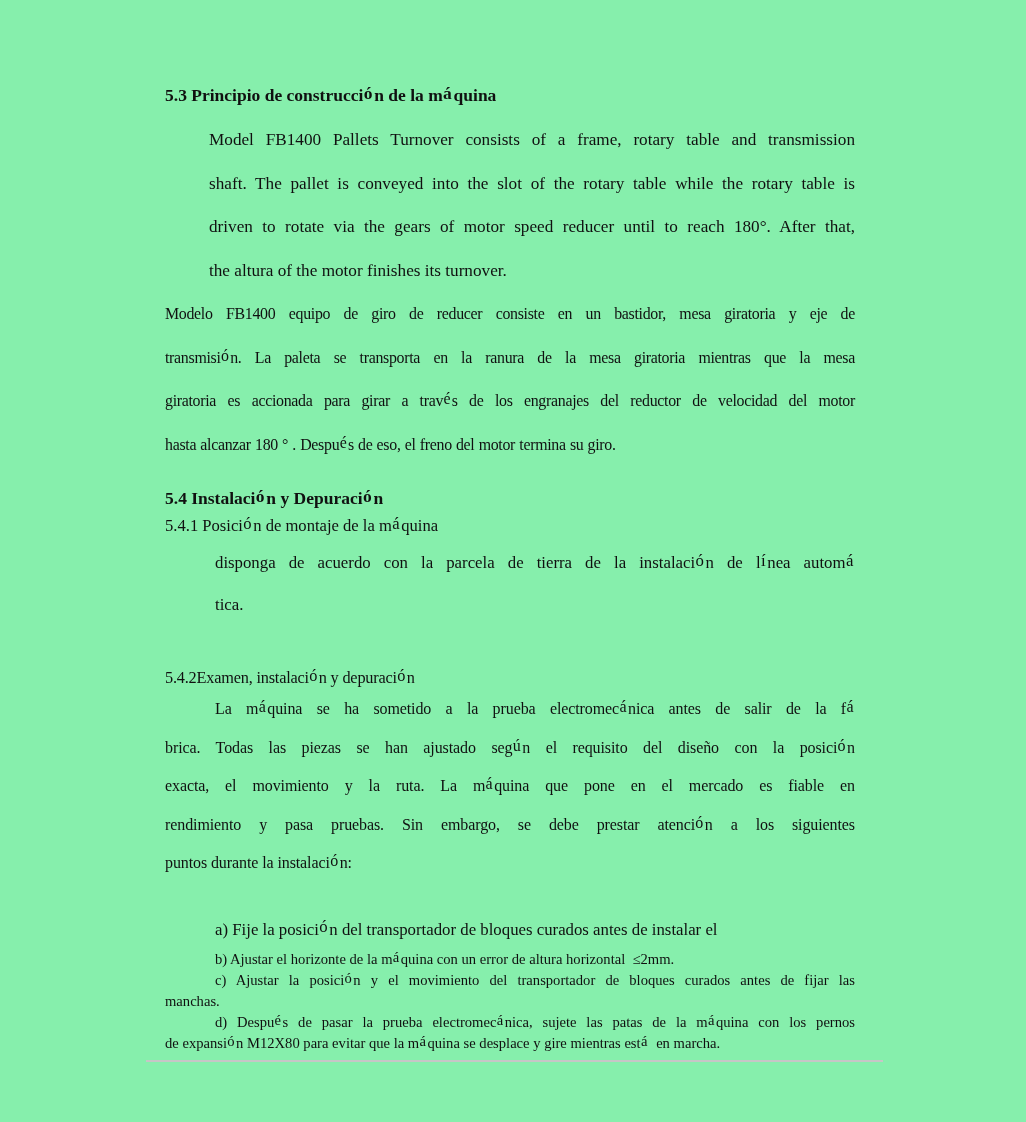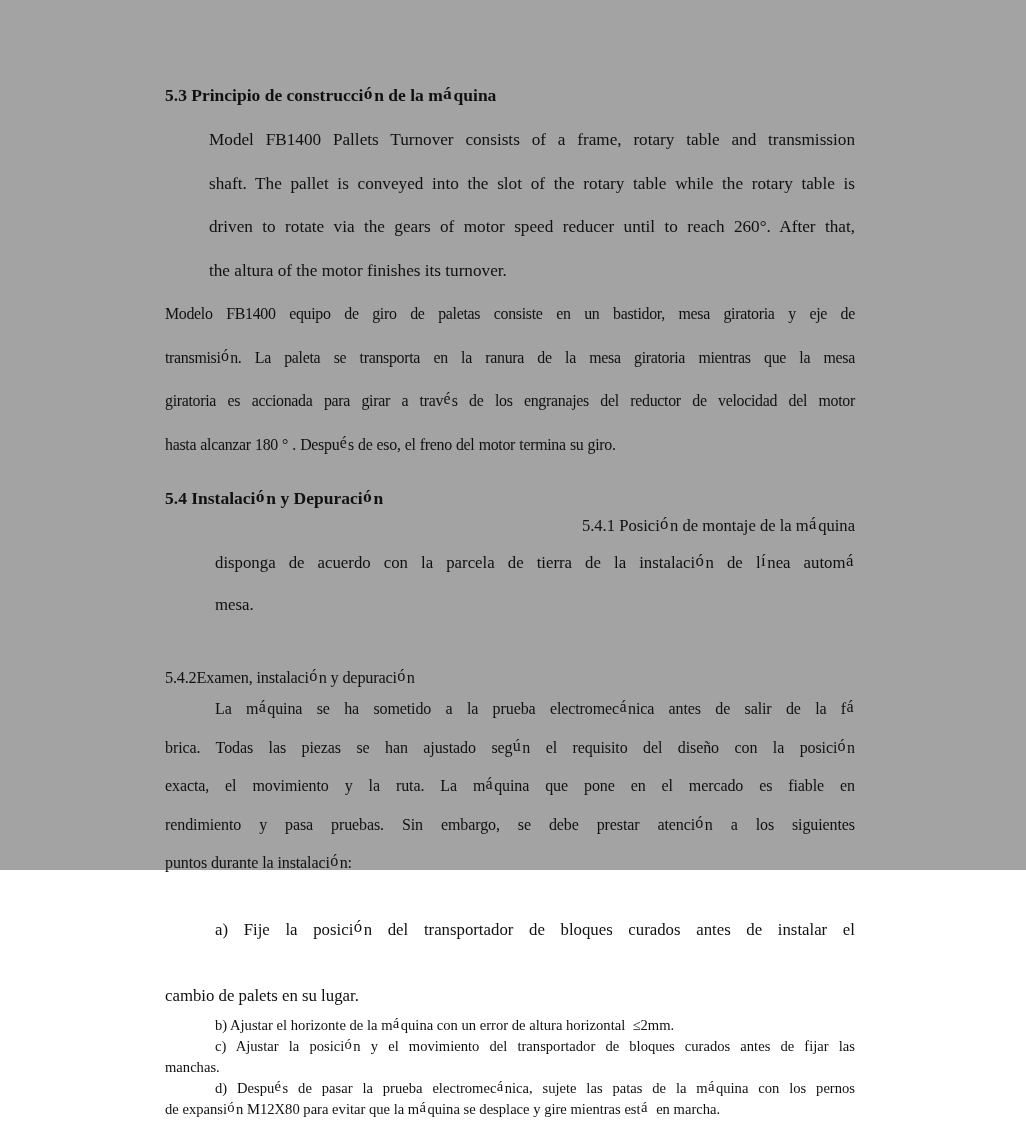--- a/index.html
+++ b/index.html
@@ -4,27 +4,27 @@
 <style>
   * { box-sizing: border-box; }
   html, body { margin: 0; padding: 0; }
   body {
     width: 1026px; height: 1122px;
     background: #ffffff;
     font-family: "Liberation Serif", "DejaVu Serif", serif;
     color: var(--text, #101010);
     overflow: hidden;
   }
-  .page { position: relative; width: 1026px; height: 870px; background: #a3a3a3; }
+  .page { position: relative; width: 1026px; height: 1122px; background: #86efac; }
   .content { margin-left: 165px; width: 690px; padding-top: 84px; }
 
   .h { margin: 0; }
   .h53 { font-weight: 700; font-size: 17.5px; line-height: 22px; }
   .h54 { margin-top: 20px; font-weight: 700; font-size: 17.5px; line-height: 24px; }
-  .h541 { margin-top: 4px; font-weight: 400; font-size: 16.6px; line-height: 24px; text-align: right; }
+  .h541 { margin-top: 4px; font-weight: 400; font-size: 16.6px; line-height: 24px; }
   .h542 { font-weight: 400; font-size: 16.3px; line-height: 24px; letter-spacing: -0.2px; margin-top: 40px; }
 
   .para { margin: 0; }
   .para .line { text-align: justify; text-align-last: justify; white-space: pre-wrap; }
   .para .line:last-child { text-align-last: left; }
 
   .en { margin-top: 12px; font-size: 17.2px; margin-left: 44px; }
   .en .line { line-height: 43.5px; }
 
   .es { font-size: 15.9px; letter-spacing: -0.3px; word-spacing: 0.5px; }
@@ -59,53 +59,52 @@
 <body>
 
 <div class="page">
   <div class="content">
 
     <h2 class="h h53 acc">5.3 Principio de construcci<span class="fw">ó</span>n de la m<span class="fw">á</span>quina</h2>
 
     <div class="para en">
         <div class="line acc">Model FB1400 Pallets Turnover consists of a frame, rotary table and transmission</div>
         <div class="line acc">shaft. The pallet is conveyed into the slot of the rotary table while the rotary table is</div>
-        <div class="line acc">driven to rotate via the gears of motor speed reducer until to reach 260°. After that,</div>
+        <div class="line acc">driven to rotate via the gears of motor speed reducer until to reach 180°. After that,</div>
         <div class="line acc">the altura of the motor finishes its turnover.</div>
       </div>
 
     <div class="para es">
-        <div class="line acc">Modelo FB1400 equipo de giro de paletas consiste en un bastidor, mesa giratoria y eje de</div>
+        <div class="line acc">Modelo FB1400 equipo de giro de reducer consiste en un bastidor, mesa giratoria y eje de</div>
         <div class="line acc">transmisi<span class="fw">ó</span>n. La paleta se transporta en la ranura de la mesa giratoria mientras que la mesa</div>
         <div class="line acc">giratoria es accionada para girar a trav<span class="fw">é</span>s de los engranajes del reductor de velocidad del motor</div>
         <div class="line acc">hasta alcanzar 180 ° . Despu<span class="fw">é</span>s de eso, el freno del motor termina su giro.</div>
       </div>
 
     <h2 class="h h54 acc">5.4 Instalaci<span class="fw">ó</span>n y Depuraci<span class="fw">ó</span>n</h2>
 
     <div class="h h541 acc">5.4.1 Posici<span class="fw">ó</span>n de montaje de la m<span class="fw">á</span>quina</div>
 
     <div class="para s541 indent-all">
         <div class="line acc">disponga de acuerdo con la parcela de tierra de la instalaci<span class="fw">ó</span>n de l<span class="fw">í</span>nea autom<span class="fw">á</span></div>
-        <div class="line acc">mesa.</div>
+        <div class="line acc">tica.</div>
       </div>
 
     <div class="h h542 acc">5.4.2Examen, instalaci<span class="fw">ó</span>n y depuraci<span class="fw">ó</span>n</div>
 
     <div class="para s542 indent-first">
         <div class="line acc">La m<span class="fw">á</span>quina se ha sometido a la prueba electromec<span class="fw">á</span>nica antes de salir de la f<span class="fw">á</span></div>
         <div class="line acc">brica. Todas las piezas se han ajustado seg<span class="fw">ú</span>n el requisito del diseño con la posici<span class="fw">ó</span>n</div>
         <div class="line acc">exacta, el movimiento y la ruta. La m<span class="fw">á</span>quina que pone en el mercado es fiable en</div>
         <div class="line acc">rendimiento y pasa pruebas. Sin embargo, se debe prestar atenci<span class="fw">ó</span>n a los siguientes</div>
         <div class="line acc">puntos durante la instalaci<span class="fw">ó</span>n:</div>
       </div>
 
     <div class="para itema indent-first">
         <div class="line acc">a) Fije la posici<span class="fw">ó</span>n del transportador de bloques curados antes de instalar el</div>
-        <div class="line acc">cambio de palets en su lugar.</div>
       </div>
 
     <div class="para small itemb indent-first">
         <div class="line acc">b) Ajustar el horizonte de la m<span class="fw">á</span>quina con un error de altura horizontal  ≤2mm.</div>
       </div>
 
     <div class="para small indent-first">
         <div class="line acc">c) Ajustar la posici<span class="fw">ó</span>n y el movimiento del transportador de bloques curados antes de fijar las</div>
         <div class="line acc">manchas.</div>
       </div>

